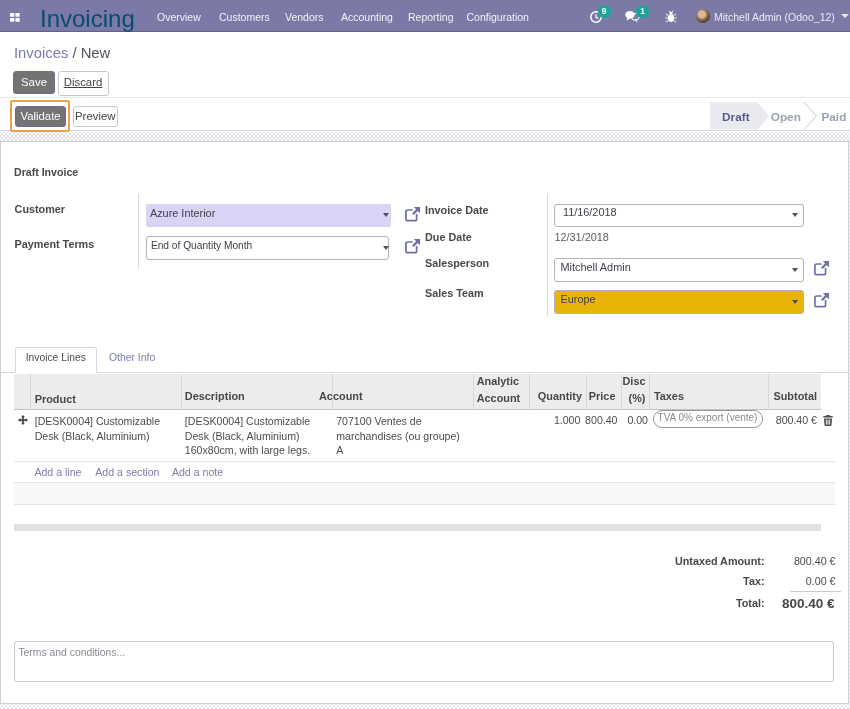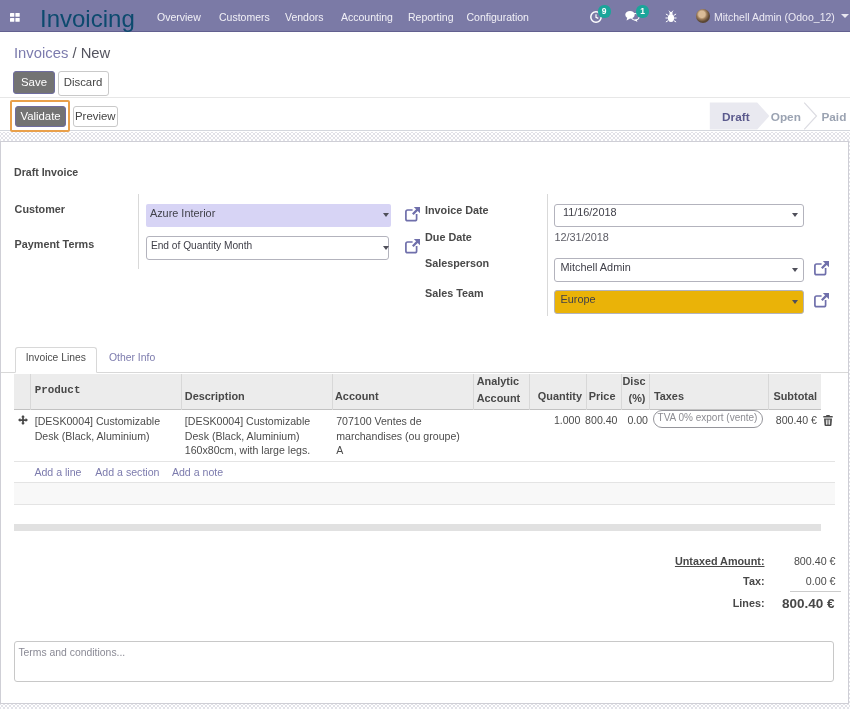--- a/index.html
+++ b/index.html
@@ -61,21 +61,21 @@
     <path d="M4.8 1.9 L3.9 0.7 M7.2 1.9 L8.1 0.7" stroke="#fff" stroke-width="0.9"></path>
     <ellipse cx="6" cy="8" rx="3.1" ry="4.1" fill="#fff"></ellipse>
     <path d="M3 5.3 L0.9 4 M2.9 8 L0.5 8 M3 10.7 L0.9 12 M9 5.3 L11.1 4 M9.1 8 L11.5 8 M9 10.7 L11.1 12" stroke="#fff" stroke-width="1"></path>
   </svg>
   <div class="abs" style="left:696px;top:9px;width:14px;height:14px;border-radius:50%;background:radial-gradient(circle at 42% 38%, #d9bb97 0 3.2px, #9a7a58 5px, #5a4634 7.5px);"></div>
   <div class="navitem" style="left:714px;color:#eceaf4;">Mitchell Admin (Odoo_12)</div>
   <div class="abs" style="left:840.5px;top:14px;width:0;height:0;border-left:4px solid transparent;border-right:4px solid transparent;border-top:4.5px solid #e8e7f0;"></div>
 
   <div class="abs" style="left:14px;top:45px;font-size:14.8px;color:#7c7bad;">Invoices <span style="color:#54545f">/ New</span></div>
   <div class="btn btn-p" style="left:13px;top:71px;width:42px;height:22.5px;line-height:20.5px;">Save</div>
-  <div class="btn btn-w" style="left:57.5px;top:71px;width:51px;height:25px;line-height:20.5px;">Discard</div>
+  <div class="btn btn-w" style="left:57.5px;top:71px;width:51px;height:25px;line-height:20.5px;text-decoration:underline;">Discard</div>
 
   <div class="abs" style="left:0;top:96.5px;width:850px;height:34.5px;background:#fff;border-top:1px solid #e7e7e7;border-bottom:1px solid #d4d7dd;"></div>
   <div class="abs" style="left:10.2px;top:100.3px;width:59.5px;height:32px;border:2px solid #e9a04a;border-radius:2px;"></div>
   <div class="btn btn-p" style="left:15.3px;top:105.5px;width:50.5px;height:21px;line-height:19px;">Validate</div>
   <div class="btn btn-w" style="left:72.5px;top:105.5px;width:45.5px;height:21px;line-height:19px;">Preview</div>
   <svg class="abs" style="left:690px;top:97px" width="160" height="33" viewBox="0 0 160 33">
     <path d="M19.8 5.6 L67.2 5.6 L79.4 19 L67.2 32.4 L19.8 32.4 Z" fill="#e9e9f0"></path>
     <path d="M114.2 5.6 L126.5 19 L114.2 32.4" fill="none" stroke="#dcdce2" stroke-width="1.2"></path>
     <text x="45.8" y="24.3" font-size="11.8" font-weight="bold" fill="#5b5a8d" text-anchor="middle" font-family="Liberation Sans">Draft</text>
     <text x="95.8" y="24.3" font-size="11.8" font-weight="bold" fill="#9ba3b2" text-anchor="middle" font-family="Liberation Sans">Open</text>
@@ -132,23 +132,23 @@
   <div class="abs" style="left:14.4px;top:373.5px;width:806.6px;height:36px;background:#ececec;border-bottom:1px solid #c2c2c2;"></div>
   <div class="hsep" style="left:30.2px;"></div>
   <div class="hsep" style="left:181px;"></div>
   <div class="hsep" style="left:332px;"></div>
   <div class="hsep" style="left:472.5px;"></div>
   <div class="hsep" style="left:528.7px;"></div>
   <div class="hsep" style="left:586px;"></div>
   <div class="hsep" style="left:621px;"></div>
   <div class="hsep" style="left:649.3px;"></div>
   <div class="hsep" style="left:768px;"></div>
-  <div class="t th" style="left:34.7px;top:384px;font-family:Liberation Mono, monospace;">Product</div>
+  <div class="t th" style="left:34.7px;top:393px;">Product</div>
   <div class="t th" style="left:184.8px;top:389.9px;">Description</div>
-  <div class="t th" style="left:335px;top:389.9px;">Account</div>
+  <div class="t th" style="left:319px;top:389.9px;">Account</div>
   <div class="t th" style="left:476.7px;top:373.2px;line-height:16.8px;white-space:normal;width:50px;">Analytic Account</div>
   <div class="t th tr" style="left:500px;top:389.9px;width:82px;">Quantity</div>
   <div class="t th tr" style="left:560px;top:389.9px;width:55.5px;">Price</div>
   <div class="t th tr" style="left:600px;top:373.2px;line-height:16.8px;width:45.5px;">Disc<br>(%)</div>
   <div class="t th" style="left:653.9px;top:389.9px;">Taxes</div>
   <div class="t th tr" style="left:740px;top:389.9px;width:77px;">Subtotal</div>
 
   <svg class="abs" style="left:18px;top:415.3px" width="10" height="10" viewBox="0 0 12 12">
     <path d="M6 0 L8.3 2.8 L7.05 2.8 L7.05 4.95 L9.2 4.95 L9.2 3.7 L12 6 L9.2 8.3 L9.2 7.05 L7.05 7.05 L7.05 9.2 L8.3 9.2 L6 12 L3.7 9.2 L4.95 9.2 L4.95 7.05 L2.8 7.05 L2.8 8.3 L0 6 L2.8 3.7 L2.8 4.95 L4.95 4.95 L4.95 2.8 L3.7 2.8 Z" fill="#474747"></path>
   </svg>
@@ -167,22 +167,22 @@
   </svg>
   <div class="abs" style="left:14.4px;top:460.9px;width:820.6px;height:1px;background:#e4e4e4;"></div>
   <div class="t lnk" style="left:34.4px;top:465.6px;">Add a line</div>
   <div class="t lnk" style="left:95.3px;top:465.6px;">Add a section</div>
   <div class="t lnk" style="left:171.9px;top:465.6px;">Add a note</div>
   <div class="abs" style="left:14.4px;top:481.5px;width:820.6px;height:1px;background:#e4e4e4;"></div>
   <div class="abs" style="left:14.4px;top:482.5px;width:820.6px;height:21px;background:#f8f8f8;"></div>
   <div class="abs" style="left:14.4px;top:503.5px;width:820.6px;height:1px;background:#e4e4e4;"></div>
   <div class="abs" style="left:14.4px;top:524px;width:807px;height:7px;background:#e1e1e1;"></div>
 
-  <div class="t th tr" style="left:600px;top:555.2px;width:164.5px;font-size:10.8px;text-decoration:underline;">Untaxed Amount:</div>
+  <div class="t th tr" style="left:600px;top:555.2px;width:164.5px;font-size:10.8px;">Untaxed Amount:</div>
   <div class="t tr" style="left:715px;top:555.4px;width:120.5px;font-size:10.7px;">800.40 €</div>
   <div class="t th tr" style="left:600px;top:574.9px;width:164.5px;font-size:10.8px;">Tax:</div>
   <div class="t tr" style="left:715px;top:575.1px;width:120.5px;font-size:10.7px;">0.00 €</div>
   <div class="abs" style="left:789.6px;top:591.2px;width:51.9px;height:1px;background:#ccc;"></div>
-  <div class="t th tr" style="left:600px;top:596.5px;width:164.5px;font-size:10.8px;">Lines:</div>
+  <div class="t th tr" style="left:600px;top:596.5px;width:164.5px;font-size:10.8px;">Total:</div>
   <div class="t th tr" style="left:715px;top:596.3px;width:119.6px;font-size:13.5px;">800.40 €</div>
 
   <div class="abs" style="left:14.1px;top:641px;width:819.9px;height:41.3px;border:1px solid #c8c8c8;border-radius:3px;"></div>
   <div class="t" style="left:18.4px;top:646.5px;color:#8a8a95;font-size:10.4px;">Terms and conditions...</div>
 
 </body></html>

